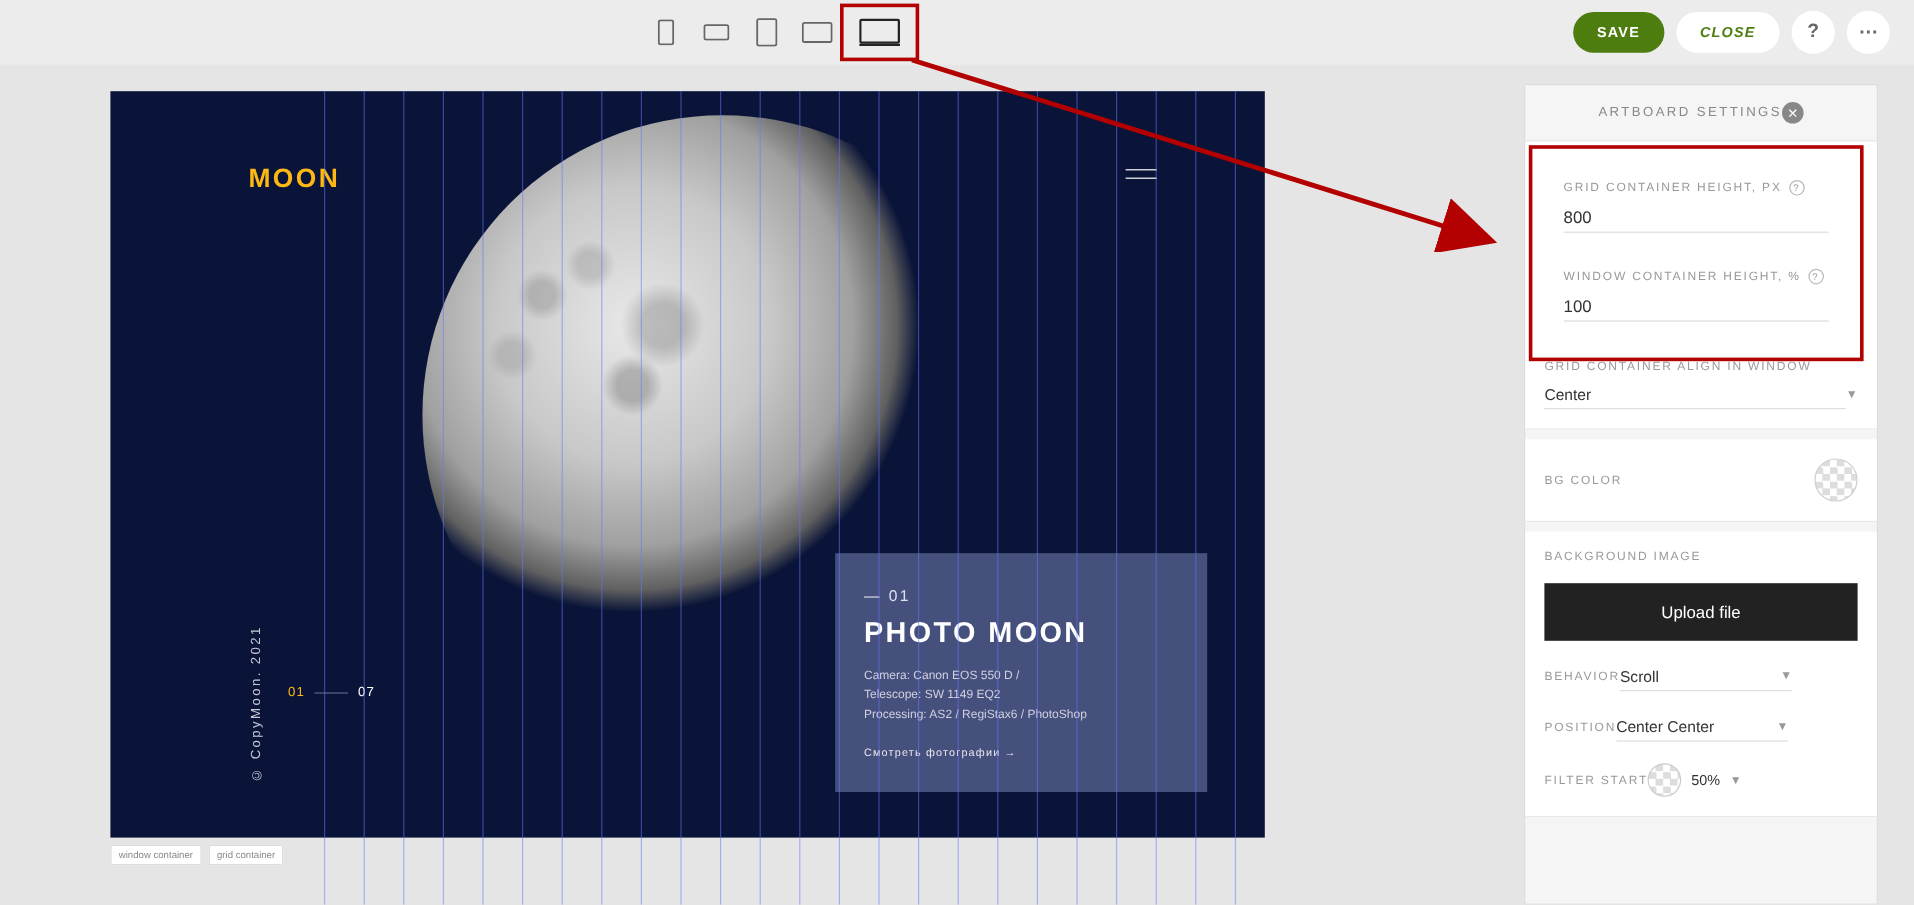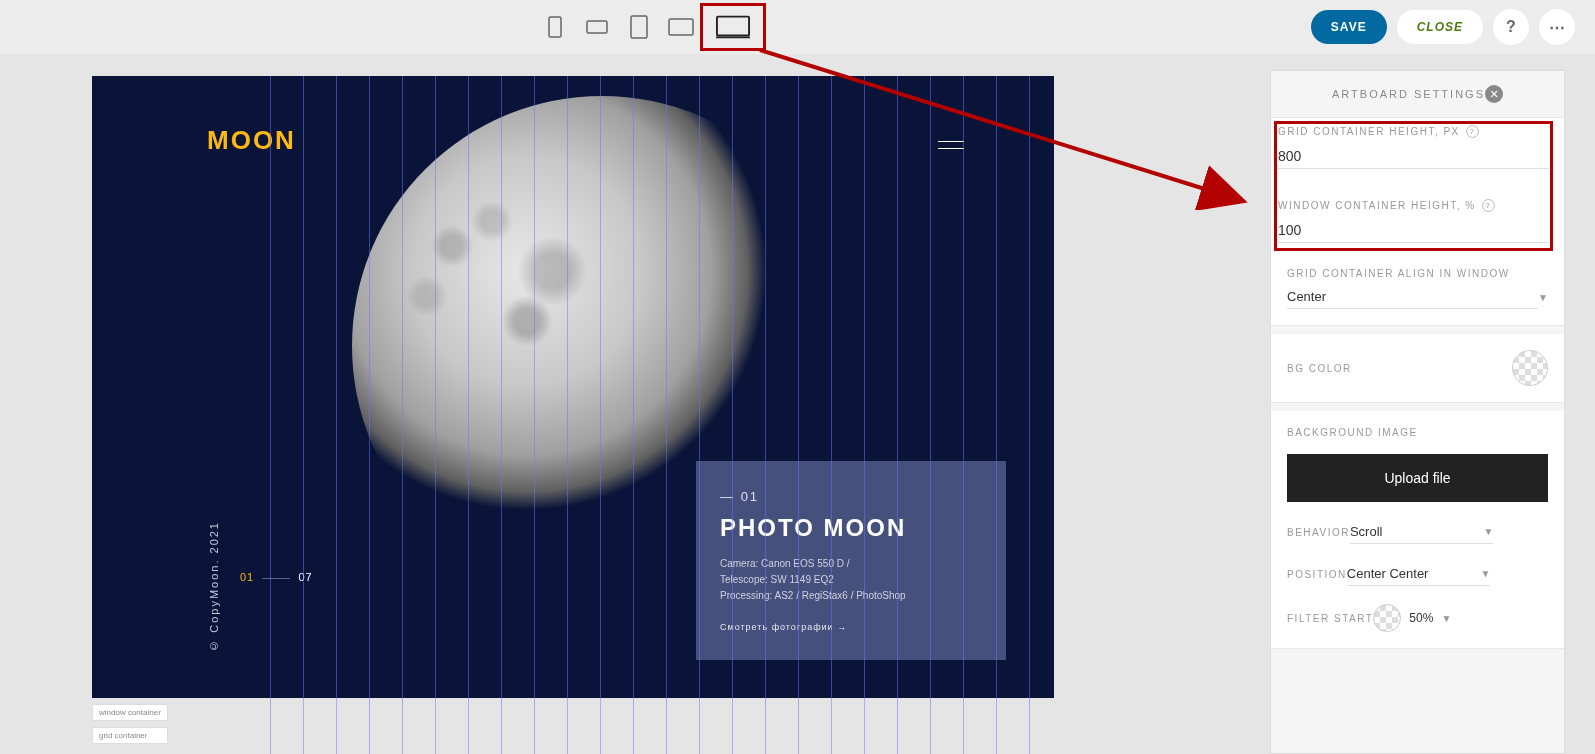--- a/index.html
+++ b/index.html
@@ -7,67 +7,67 @@
 
 .topbar { height: 54px; background: #ececec; display: flex; align-items: center; justify-content: space-between; padding: 0 20px; }
 .device-switcher { display: flex; gap: 12px; align-items: center; margin-left: 520px; }
 .device-btn { display: flex; align-items: center; justify-content: center; width: 30px; height: 30px; cursor: pointer; }
 .device-btn svg { stroke: #666; fill: none; stroke-width: 1.5; }
 .device-btn.active { outline: 3px solid #b30000; outline-offset: 5px; padding: 4px 8px; width: 50px; height: 32px; }
 .device-btn.active svg { stroke: #222; stroke-width: 2; }
 
 .topbar-right { display: flex; gap: 10px; align-items: center; }
 .btn { border-radius: 20px; padding: 10px 20px; font-size: 12px; font-weight: bold; letter-spacing: 1px; cursor: pointer; border: none; }
-.btn-save { background: #0369a1; color: #fff; }
+.btn-save { background: #4d7c0f; color: #fff; }
 .btn-close { background: #fff; color: #4d7c0f; font-style: italic; }
 .btn-round { width: 36px; height: 36px; border-radius: 50%; background: #fff; color: #666; display: flex; align-items: center; justify-content: center; font-weight: bold; cursor: pointer; }
 
 .canvas-area { position: absolute; top: 54px; left: 0; right: 310px; bottom: 0; overflow: hidden; }
 .artboard { position: absolute; left: 92px; top: 22px; width: 962px; height: 622px; background: #0a1438; overflow: hidden; }
 .grid-lines { position: absolute; top: 0; bottom: -30px; left: 178px; right: 28px; display: flex; justify-content: space-between; pointer-events: none; }
 .grid-line { width: 1px; background: rgba(100,120,255,0.5); height: 100%; }
 
 .moon-img { position: absolute; left: 260px; top: 20px; width: 500px; height: 500px; border-radius: 50%; background: radial-gradient(circle at 35% 35%, #e8e8e8, #c8c8c8 25%, #a0a0a0 40%, #606060 48%, #0a1438 52%); overflow: hidden; }
 .moon-img::after { content: ''; position: absolute; inset: 0; background: radial-gradient(circle at 20% 30%, rgba(0,0,0,0.15) 2%, transparent 4%), radial-gradient(circle at 35% 45%, rgba(0,0,0,0.2) 3%, transparent 6%), radial-gradient(circle at 28% 25%, rgba(0,0,0,0.12) 2%, transparent 4%), radial-gradient(circle at 40% 35%, rgba(0,0,0,0.18) 4%, transparent 8%), radial-gradient(circle at 15% 40%, rgba(0,0,0,0.1) 2%, transparent 4%); }
 
-.logo { position: absolute; left: 115px; top: 49px; color: #fdb813; font-weight: 900; font-size: 26px; letter-spacing: 2px; }
+.logo { position: absolute; left: 115px; top: 60px; color: #fdb813; font-weight: 900; font-size: 22px; letter-spacing: 2px; }
 .hamburger { position: absolute; right: 90px; top: 65px; width: 26px; }
 .hamburger span { display: block; height: 1px; background: #fff; margin-bottom: 6px; }
 
 .copyright { position: absolute; left: 116px; top: 445px; color: #c8c8d8; font-size: 11px; writing-mode: vertical-rl; transform: rotate(180deg); letter-spacing: 2px; }
 .pager { position: absolute; left: 148px; top: 495px; font-size: 11px; color: #fff; letter-spacing: 1px; }
 .pager .cur { color: #fdb813; }
 .pager .line { display: inline-block; width: 28px; height: 1px; background: #5a6490; vertical-align: middle; margin: 0 4px; }
 
 .info-card { position: absolute; right: 48px; bottom: 38px; width: 310px; background: rgba(120,130,180,0.55); padding: 28px 24px; color: #fff; }
 .info-card .num { font-size: 13px; letter-spacing: 2px; color: #e0e0f0; }
 .info-card .num::before { content: '— '; }
 .info-card h2 { font-size: 24px; font-weight: 900; letter-spacing: 2px; margin: 10px 0 14px; }
 .info-card .details { font-size: 10px; line-height: 1.6; color: #d0d0e0; }
 .info-card .link { font-size: 9px; margin-top: 18px; letter-spacing: 1px; color: #e8e8f0; }
 
-.labels { position: absolute; left: 92px; top: 650px; display: flex; gap: 6px; flex-direction: column; }
+.labels { position: absolute; left: 92px; top: 650px; display: flex; gap: 6px; }
 .label-tag { background: #fff; border: 1px solid #ddd; padding: 3px 6px; font-size: 8px; color: #888; }
 
 .annotation-arrow { position: absolute; top: 50px; left: 750px; width: 500px; height: 160px; pointer-events: none; z-index: 50; }
 
 .sidebar { position: absolute; right: 30px; top: 70px; width: 295px; bottom: 0; background: #f5f5f5; border: 1px solid #ddd; overflow-y: auto; }
 .sidebar-header { padding: 14px 16px; display: flex; justify-content: center; align-items: center; border-bottom: 1px solid #e5e5e5; }
 .sidebar-header h3 { font-size: 11px; font-weight: normal; color: #888; letter-spacing: 2px; }
 .close-panel { width: 18px; height: 18px; border-radius: 50%; background: #888; color: #fff; display: flex; align-items: center; justify-content: center; font-size: 11px; cursor: pointer; }
 
 .section { padding: 16px; border-bottom: 1px solid #e8e8e8; background: #fff; margin-bottom: 8px; }
 .section:first-of-type { margin-top: 0; }
 .field-label { font-size: 10px; color: #999; letter-spacing: 1.5px; margin-bottom: 6px; display: flex; align-items: center; gap: 6px; }
 .help-icon { width: 13px; height: 13px; border: 1px solid #bbb; border-radius: 50%; display: inline-flex; align-items: center; justify-content: center; font-size: 8px; color: #999; }
 .text-input { width: 100%; border: none; border-bottom: 1px solid #ddd; font-size: 14px; padding: 4px 0; color: #333; background: transparent; outline: none; }
 .field-group { margin-bottom: 20px; }
 .field-group:last-child { margin-bottom: 0; }
 
-.highlight-box { outline: 3px solid #b30000; outline-offset: -2px; padding: 3px; margin: -12px -4px 18px -12px; }
+.highlight-box { outline: 3px solid #b30000; outline-offset: -2px; padding: 28px; margin: -12px -4px 0 -12px; }
 
 .select-row { display: flex; justify-content: space-between; align-items: center; }
 .select-val { font-size: 13px; color: #333; flex: 1; padding: 4px 0; border-bottom: 1px solid #ddd; }
 .chevron { color: #999; font-size: 10px; }
 
 .swatch { width: 36px; height: 36px; border-radius: 50%; background: repeating-conic-gradient(#ddd 0 25%, #fff 0 50%) 0 0/12px 12px; border: 1px solid #ccc; }
 .color-row { display: flex; justify-content: space-between; align-items: center; }
 
 .upload-btn { width: 100%; background: #222; color: #fff; padding: 16px; font-size: 14px; border: none; cursor: pointer; margin-top: 10px; }
 .prop-row { display: flex; align-items: center; margin-top: 18px; }

